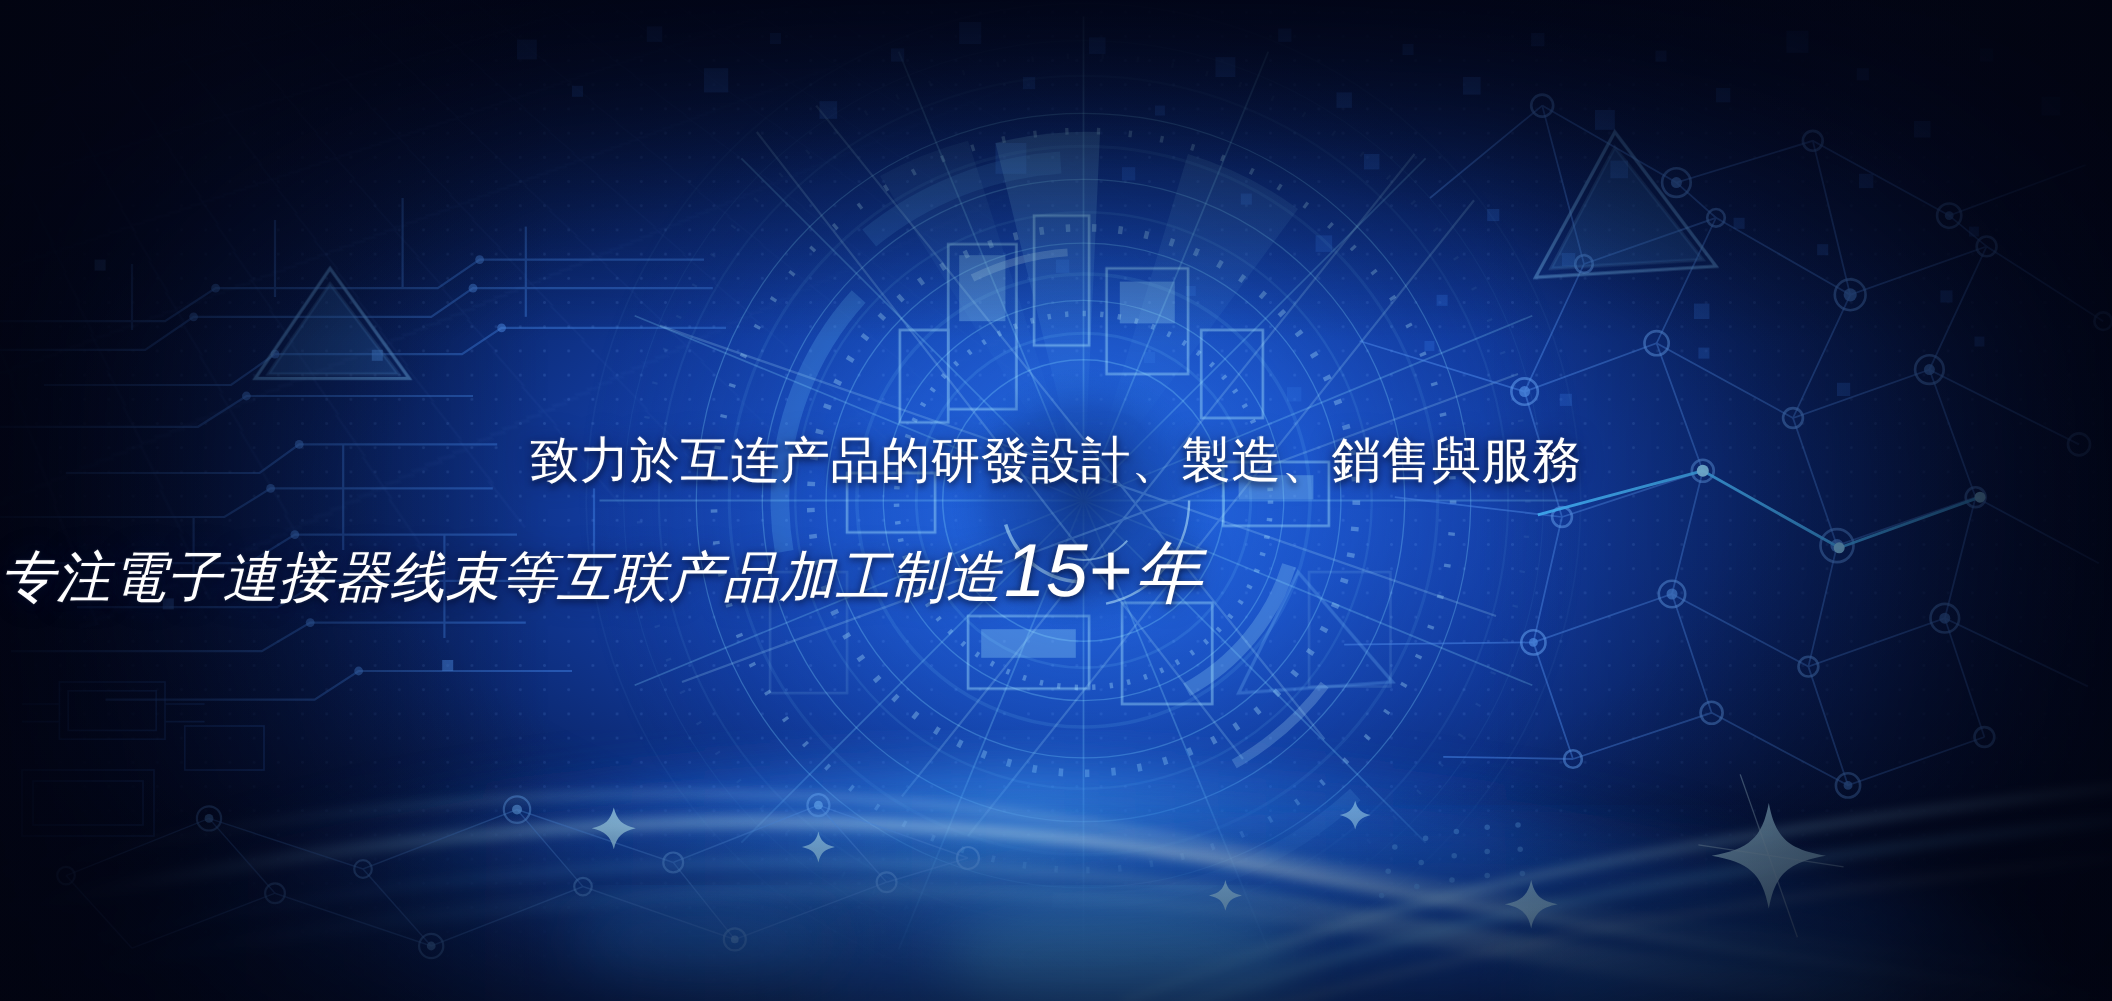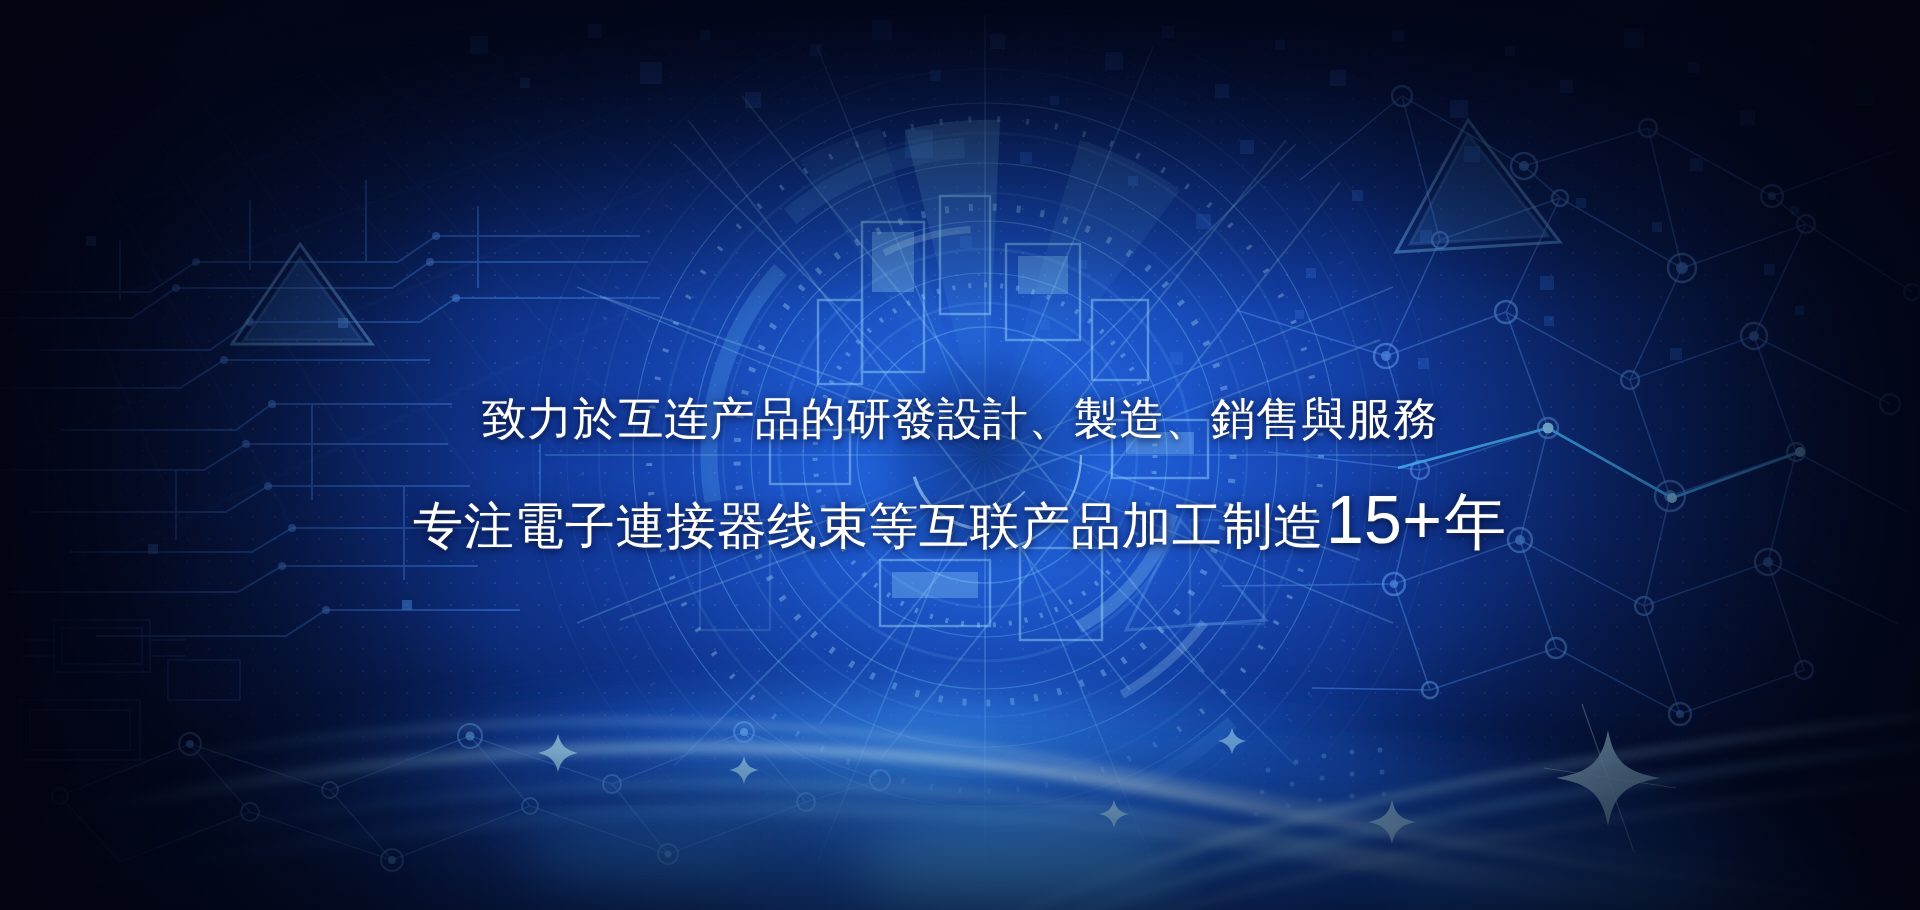--- a/index.html
+++ b/index.html
@@ -83,21 +83,22 @@
     line-height:1;
     font-weight:400;
   }
   #line-2{
     margin-top:44px;
     font-size:50px;
     line-height:1;
     font-weight:400;
     display:flex;
     align-items:baseline;
-    justify-content:center;
+    justify-content:flex-start;
+    font-style:italic;
   }
   #line-2 .big{
     font-size:68px;
     line-height:1;
     letter-spacing:.005em;
     margin:0 2px;
   }
   #line-2 .tail{font-size:62px;line-height:1;}
 </style>
 </head>

